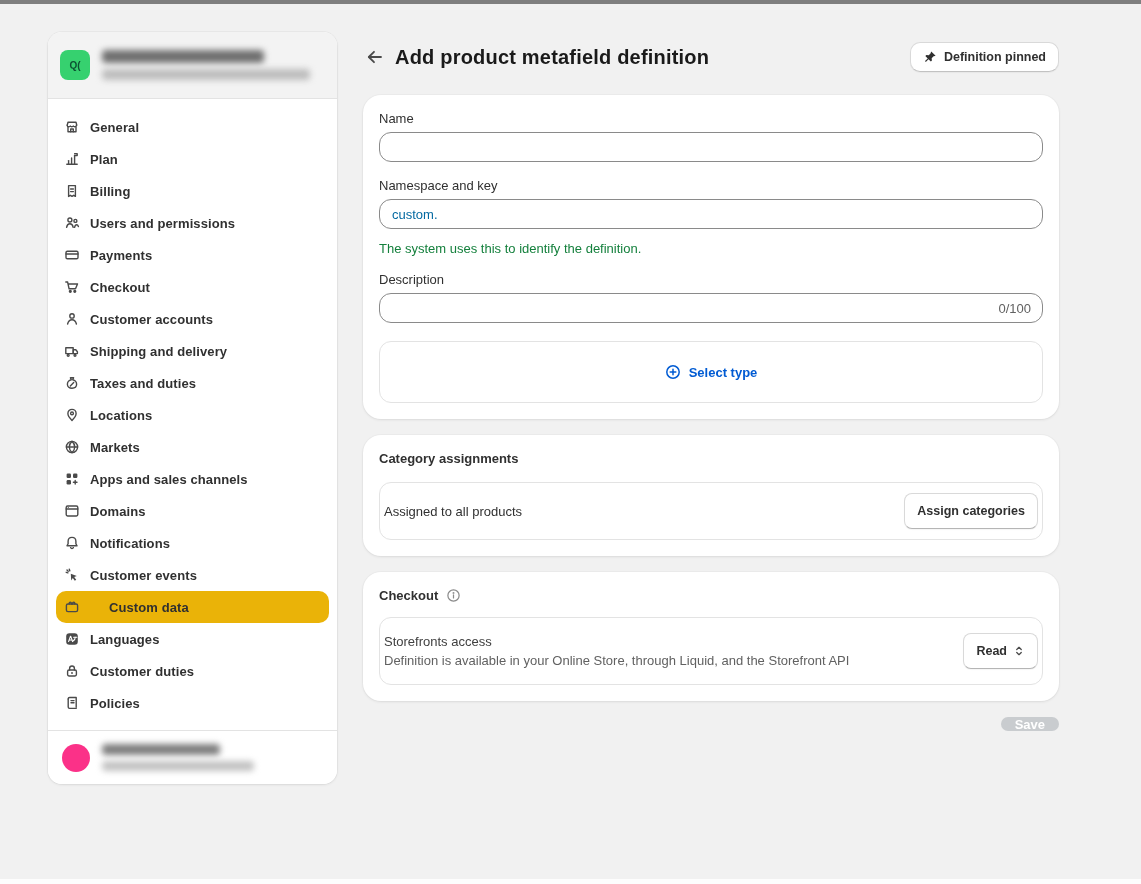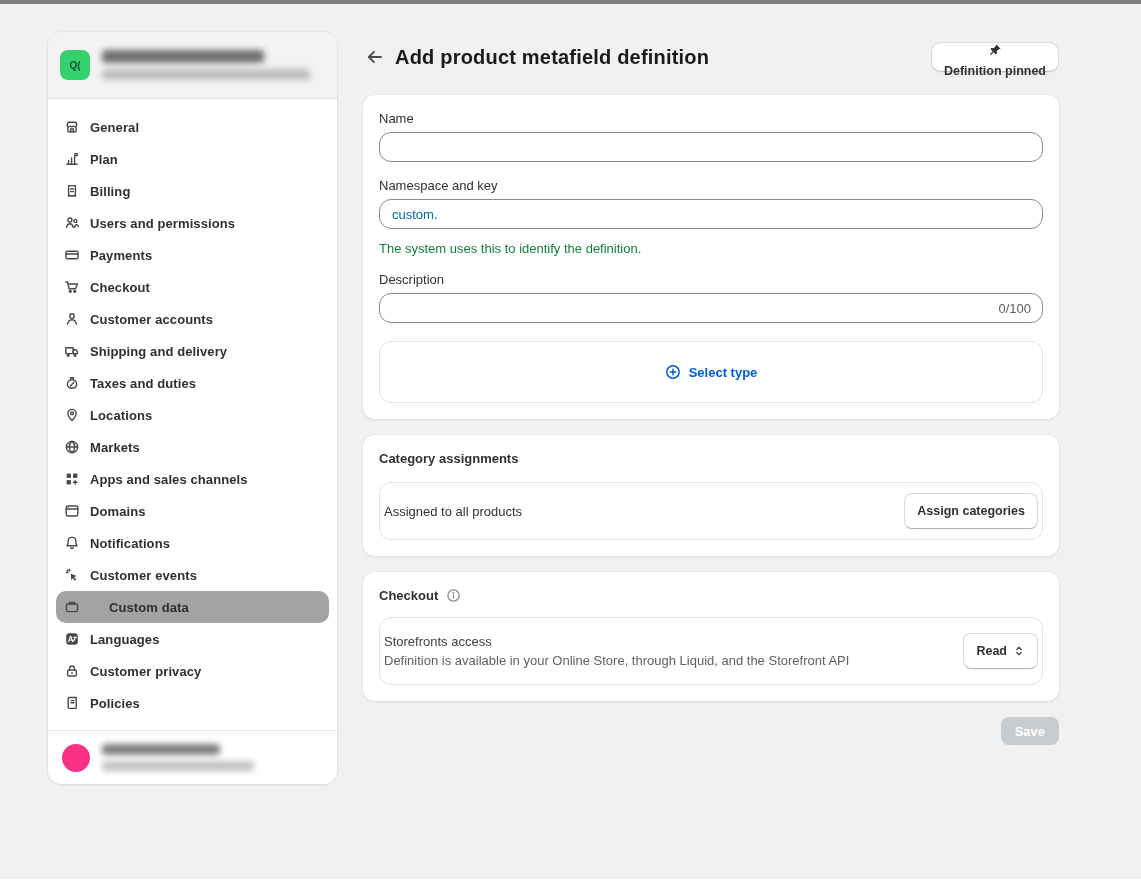--- a/index.html
+++ b/index.html
@@ -31,21 +31,21 @@
     display:flex; align-items:center; justify-content:center; flex:0 0 auto;
   }
   .blur-block { border-radius:4px; filter:blur(3px); }
   .store-name-blur { width:162px; height:13px; background:#6f6f6f; margin-bottom:6px; }
   .store-domain-blur { width:208px; height:11px; background:#bdbdbd; }
   .nav { padding:12px 8px; }
   .nav-item {
     display:flex; align-items:center; gap:10px;
     height:32px; padding:0 8px; border-radius:10px; cursor:pointer;
   }
-  .nav-item.active { background:#a3a3a3;gap:29px; }
+  .nav-item.active { background:#eab308;gap:29px; }
   .nav-icon { width:16px; height:16px; color:#4a4a4a; flex:0 0 auto; display:flex; }
   .nav-icon svg { width:16px; height:16px; }
   .nav-label { font-size:13px; font-weight:600; color:#303030; letter-spacing:.1px; }
   .sidebar-footer {
     position:absolute; bottom:0; left:0; width:100%; height:54px;
     border-top:1px solid #e3e3e3; display:flex; align-items:center; padding:0 14px; gap:12px;
     background:#fff;
   }
   .user-avatar { width:28px; height:28px; border-radius:50%; background:#fb3188; flex:0 0 auto; }
   .user-name-blur { width:118px; height:11px; background:#7d7d7d; margin-bottom:6px; }
@@ -59,27 +59,26 @@
     display:flex; align-items:center; justify-content:center; cursor:pointer; padding:0;
   }
   .page-title { font-size:20px; font-weight:700; color:#1a1a1a; margin-left:8px; letter-spacing:.2px; }
   .pinned-btn {
     margin-left:auto; height:30px; display:flex; align-items:center; gap:7px;
     background:#ffffff; border:1px solid #d9d9d9; border-bottom-color:#c2c2c2;
     border-radius:10px; padding:0 12px; cursor:pointer;
     font-size:12.5px; font-weight:600; color:#303030;
     box-shadow:0 1px 1px rgba(0,0,0,.04);
     font-family:"Liberation Sans", sans-serif;
-    flex-direction:column;
   }
   .pinned-btn .btn-icon { width:14px; height:14px; color:#303030; display:flex; }
   .pinned-btn .btn-icon svg { width:14px; height:14px; }
 
   .card {
-    background:#ffffff; border-radius:12px; margin-top:16px; padding:16px;
+    background:#ffffff; border-radius:18px; margin-top:16px; padding:16px;
     box-shadow:0 1px 3px rgba(0,0,0,.08), 0 0 0 1px rgba(0,0,0,.02);
   }
   .card.first { margin-top:23px; }
 
   .field { margin-bottom:16px; }
   .field-label { font-size:13px; color:#303030; margin-bottom:6px; }
   .text-input-wrap { position:relative; }
   .text-input {
     width:100%; height:30px; border:1px solid #8a8a8a; border-radius:12px;
     background:#fff; padding:0 12px; font-size:13px; color:#0369a1;
@@ -119,21 +118,21 @@
     border-radius:8px; padding:0 12px; cursor:pointer;
     font-size:12.5px; font-weight:600; color:#303030;
     box-shadow:0 1px 1px rgba(0,0,0,.04);
     font-family:"Liberation Sans", sans-serif; white-space:nowrap;
   }
   .secondary-btn .btn-icon { width:12px; height:12px; color:#4a4a4a; display:flex; }
   .secondary-btn .btn-icon svg { width:12px; height:12px; }
 
   .save-row { display:flex; justify-content:flex-end; margin-top:16px; }
   .save-btn {
-    height:28px; padding:0 14px; border:none; border-radius:8px;
+    height:14px; padding:0 14px; border:none; border-radius:8px;
     background:#c9cccf; color:#ffffff; font-size:13px; font-weight:700;
     font-family:"Liberation Sans", sans-serif; cursor:default;
   }
 </style>
 </head>
 <body>
 
 <div class="top-strip"></div>
 
 <aside class="sidebar">
@@ -321,21 +320,21 @@
         <span class="nav-label">Languages</span>
       </div>
       <div class="nav-item">
         <span class="nav-icon">
           <svg viewBox="0 0 16 16" fill="none" stroke="currentColor" stroke-width="1.4" stroke-linecap="round" stroke-linejoin="round">
             <rect x="3.6" y="7" width="8.8" height="6" rx="1.4"></rect>
             <path d="M5.6 7V5.4a2.4 2.4 0 0 1 4.8 0V7"></path>
             <circle cx="8" cy="10" r=".9" fill="currentColor" stroke="none"></circle>
           </svg>
         </span>
-        <span class="nav-label">Customer privacy</span>
+        <span class="nav-label">Customer duties</span>
       </div>
       <div class="nav-item">
         <span class="nav-icon">
           <svg viewBox="0 0 16 16" fill="none" stroke="currentColor" stroke-width="1.4" stroke-linecap="round" stroke-linejoin="round">
             <path d="M4.2 3.9c0-.8.6-1.4 1.4-1.4h6.6v9.8"></path>
             <path d="M4.2 3.9v8.1c0 .8.6 1.4 1.4 1.4h6.6"></path>
             <path d="M7 5.6h3M7 7.8h3"></path>
           </svg>
         </span>
         <span class="nav-label">Policies</span>

